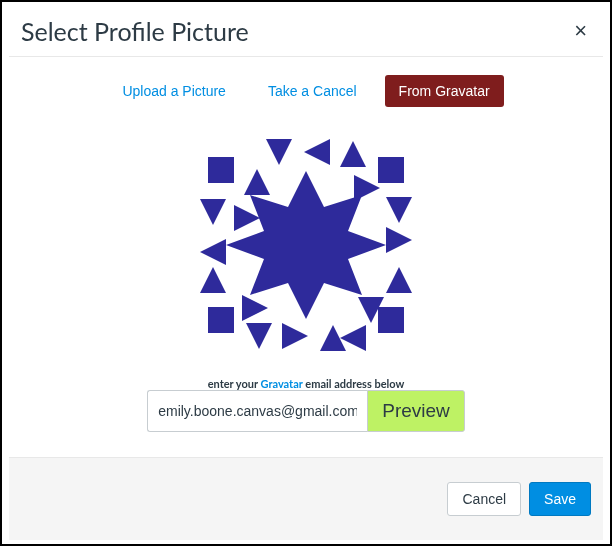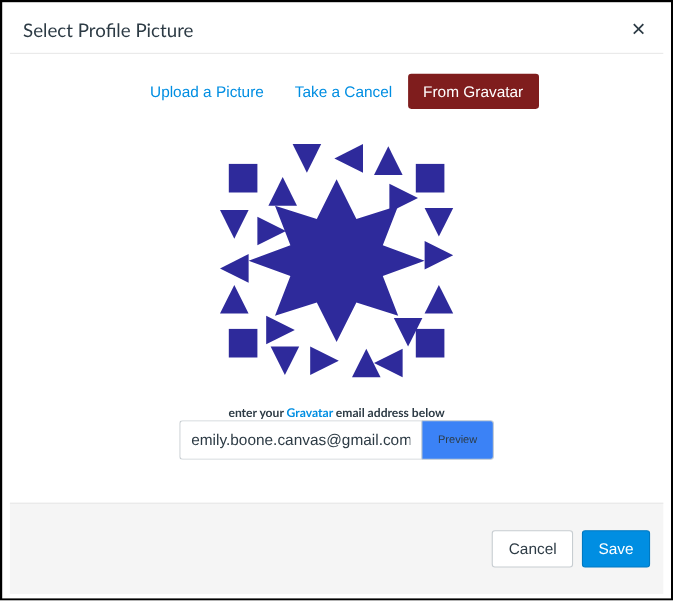--- a/index.html
+++ b/index.html
@@ -29,42 +29,42 @@
     display: flex;
     flex-direction: column;
   }
   .modal-header {
     display: flex;
     align-items: center;
     justify-content: space-between;
     padding: 10px 12px 6px 12px;
   }
   .modal-title {
-    font-size: 17px;
+    font-size: 25px;
     font-weight: 400;
     color: #2d3b45;
   }
   .close-btn {
     background: none;
     border: none;
     font-size: 22px;
     line-height: 1;
     color: #2d3b45;
     cursor: pointer;
     padding: 0 4px;
   }
   .hr {
     border: 0;
     border-top: 1px solid #e8e8e8;
     margin: 4px 0 0 0;
   }
   .tabs {
     display: flex;
     justify-content: center;
-    gap: 0;
+    gap: 14px;
     margin-top: 18px;
   }
   .tab {
     padding: 8px 14px;
     font-size: 14px;
     color: #008ee2;
     cursor: pointer;
     border-radius: 3px;
     background: transparent;
     border: none;
@@ -108,22 +108,22 @@
     font-size: 14px;
     border: 1px solid #c7cdd1;
     border-right: none;
     border-radius: 3px 0 0 3px;
     color: #2d3b45;
     outline: none;
     background: #fff;
   }
   .preview-btn {
     padding: 9px 14px;
-    font-size: 10px;
-    background: #3b82f6;
+    font-size: 19px;
+    background: #bef264;
     color: #2d3b45;
     border: 1px solid #c7cdd1;
     border-radius: 0 3px 3px 0;
     cursor: pointer;
   }
   .footer {
     background: #f5f5f5;
     border-top: 1px solid #e8e8e8;
     padding: 24px 12px;
     display: flex;

